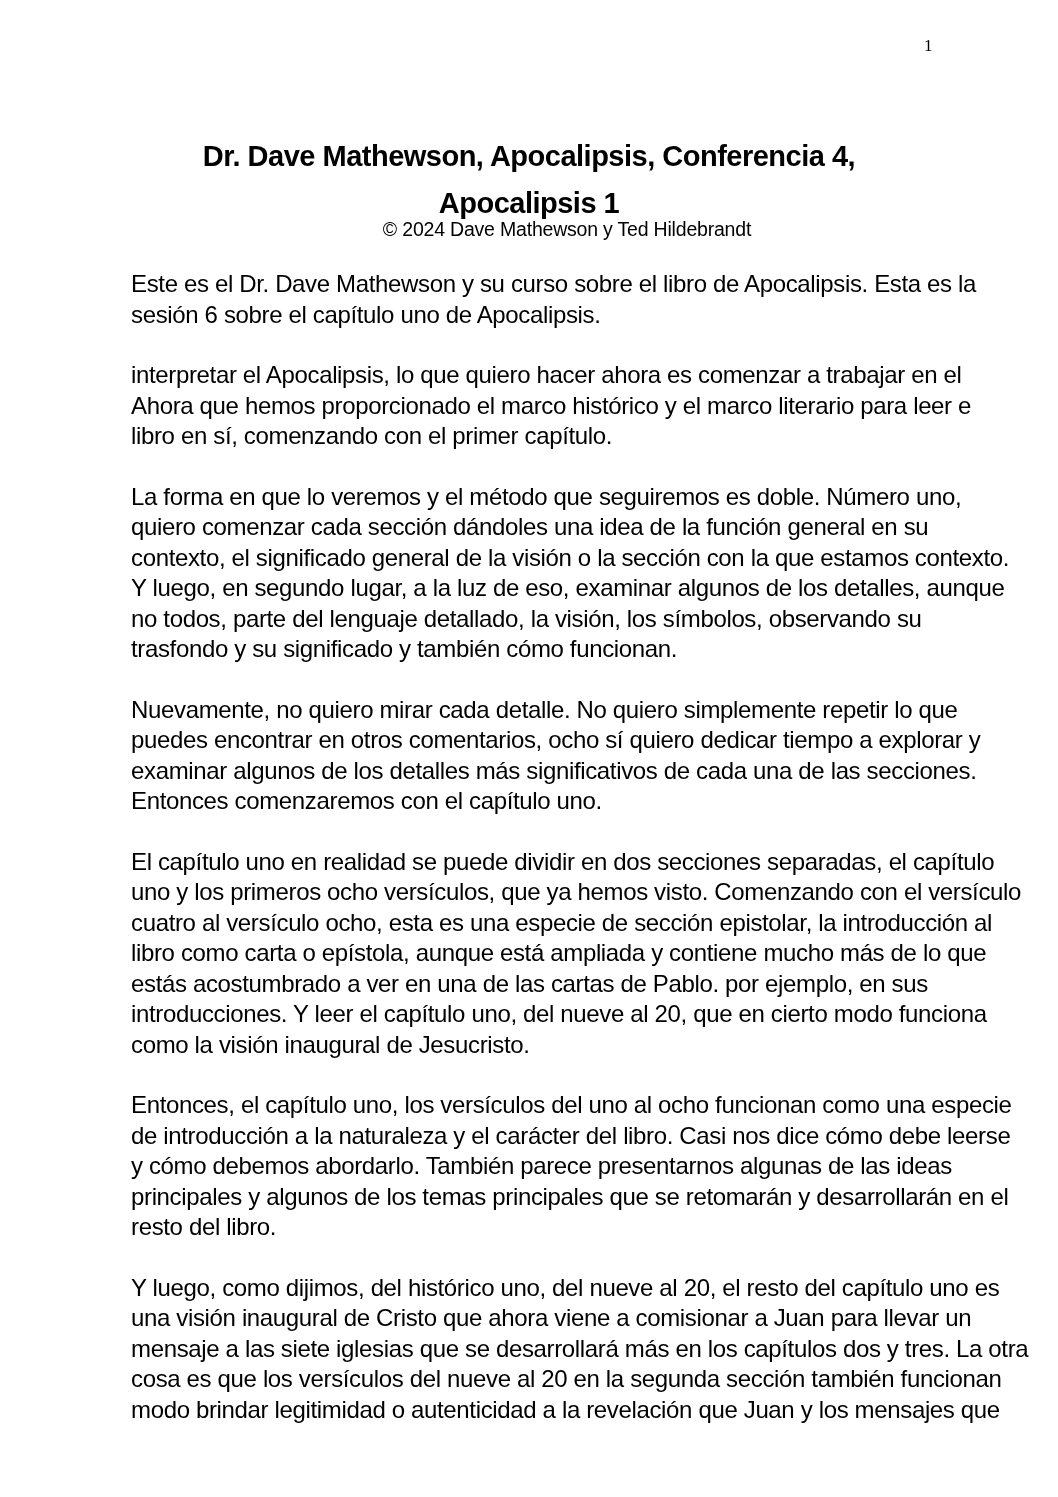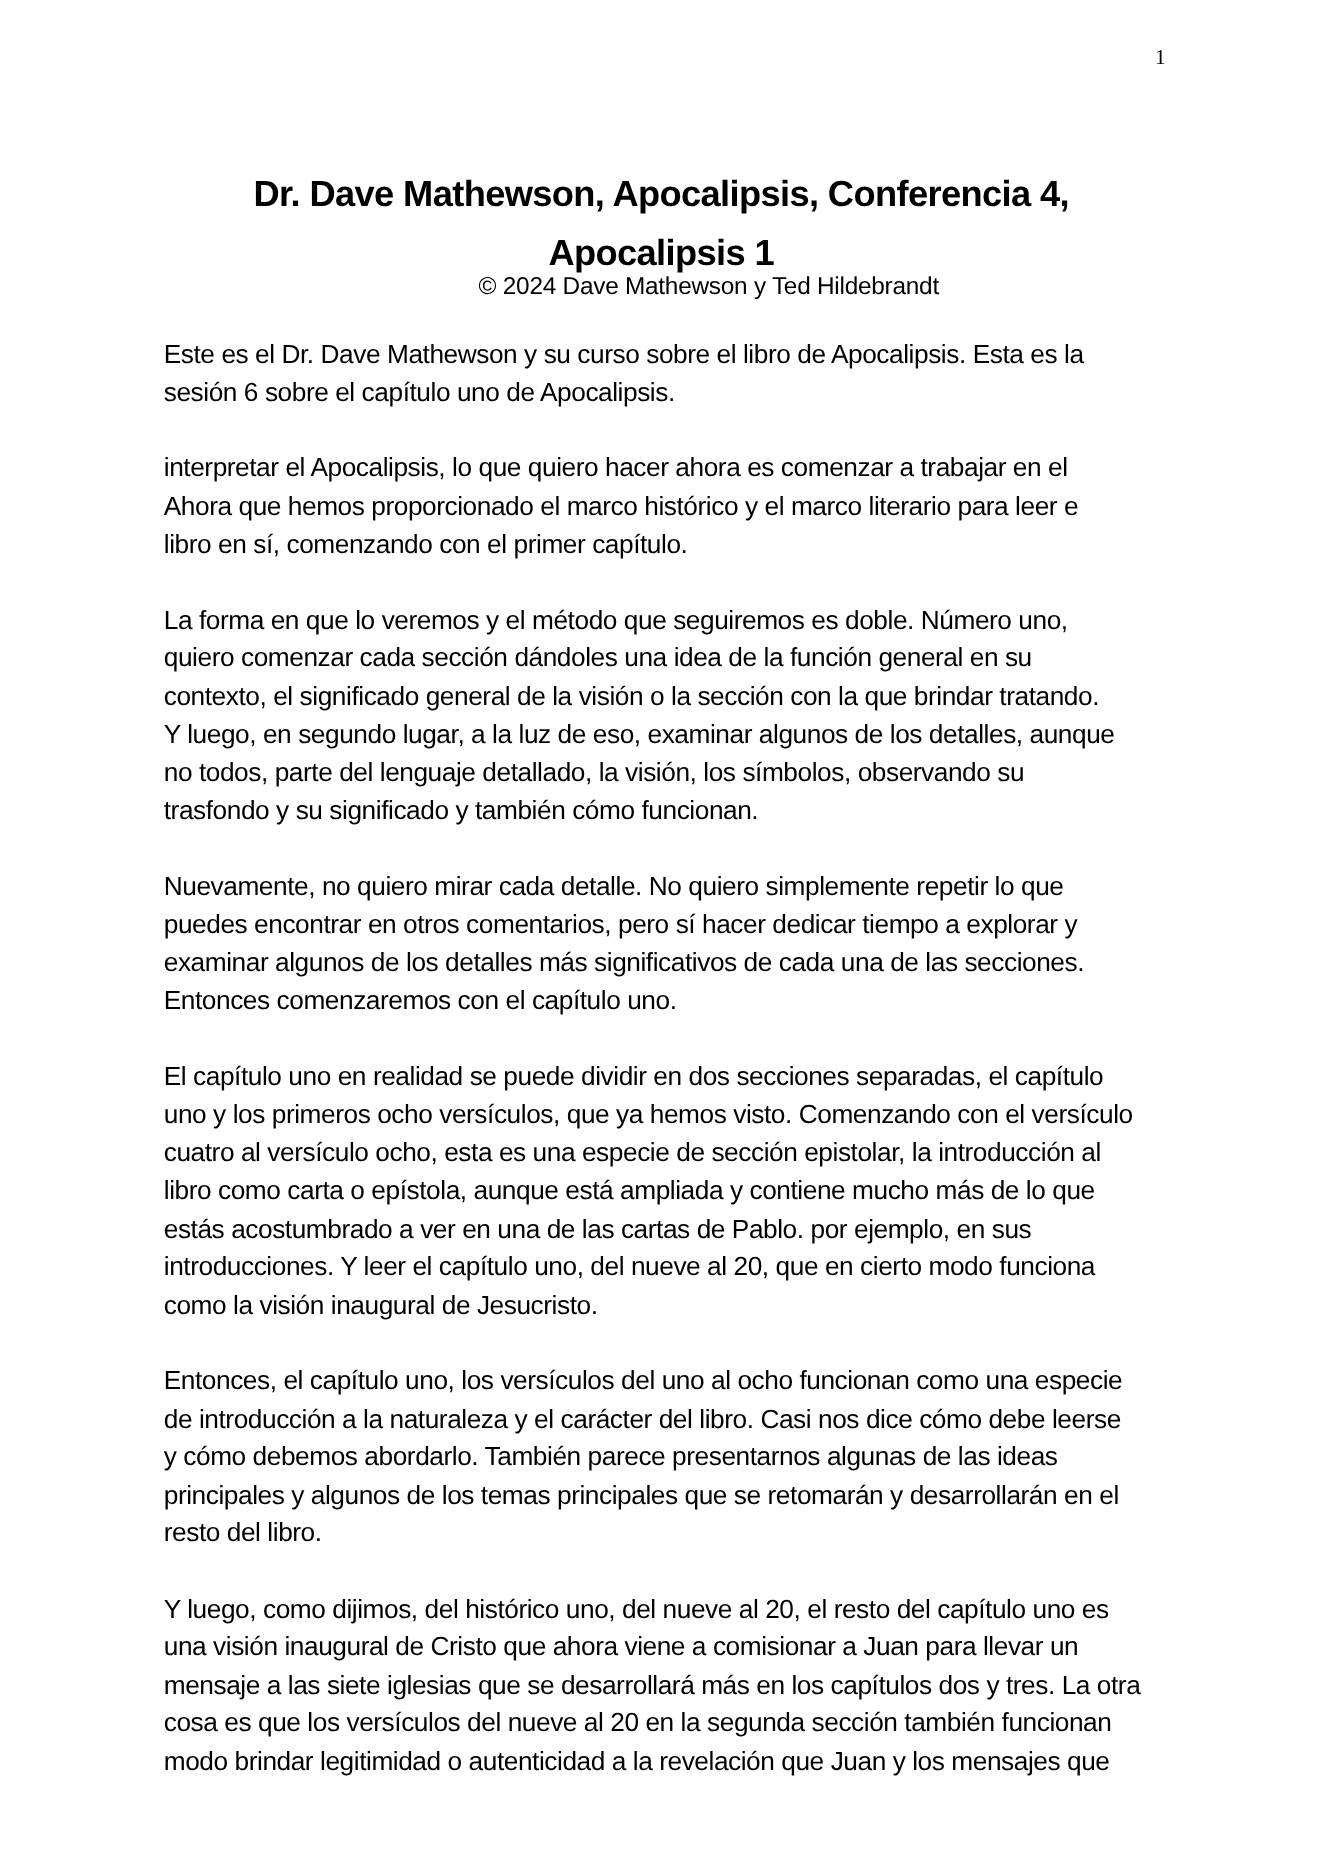--- a/index.html
+++ b/index.html
@@ -45,21 +45,21 @@
     margin-left: 38px;
   }
   .body {
     position: absolute;
     top: 269px;
     left: 131px;
     width: 830px;
   }
   .para {
     margin: 0 0 30px 0;
-    font-size: 21px;
+    font-size: 24px;
     line-height: 30.5px;
     letter-spacing: -0.35px;
   }
   .para .line {
     display: block;
     white-space: nowrap;
   }
 </style>
 </head>
 <body>
@@ -79,28 +79,28 @@
     <span class="line">sesión 6 sobre el capítulo uno de Apocalipsis.</span>
   </p>
   <p class="para">
     <span class="line">interpretar el Apocalipsis, lo que quiero hacer ahora es comenzar a trabajar en el</span>
     <span class="line">Ahora que hemos proporcionado el marco histórico y el marco literario para leer e</span>
     <span class="line">libro en sí, comenzando con el primer capítulo.</span>
   </p>
   <p class="para">
     <span class="line">La forma en que lo veremos y el método que seguiremos es doble. Número uno,</span>
     <span class="line">quiero comenzar cada sección dándoles una idea de la función general en su</span>
-    <span class="line">contexto, el significado general de la visión o la sección con la que brindar tratando.</span>
+    <span class="line">contexto, el significado general de la visión o la sección con la que estamos contexto.</span>
     <span class="line">Y luego, en segundo lugar, a la luz de eso, examinar algunos de los detalles, aunque</span>
     <span class="line">no todos, parte del lenguaje detallado, la visión, los símbolos, observando su</span>
     <span class="line">trasfondo y su significado y también cómo funcionan.</span>
   </p>
   <p class="para">
     <span class="line">Nuevamente, no quiero mirar cada detalle. No quiero simplemente repetir lo que</span>
-    <span class="line">puedes encontrar en otros comentarios, pero sí hacer dedicar tiempo a explorar y</span>
+    <span class="line">puedes encontrar en otros comentarios, ocho sí quiero dedicar tiempo a explorar y</span>
     <span class="line">examinar algunos de los detalles más significativos de cada una de las secciones.</span>
     <span class="line">Entonces comenzaremos con el capítulo uno.</span>
   </p>
   <p class="para">
     <span class="line">El capítulo uno en realidad se puede dividir en dos secciones separadas, el capítulo</span>
     <span class="line">uno y los primeros ocho versículos, que ya hemos visto. Comenzando con el versículo</span>
     <span class="line">cuatro al versículo ocho, esta es una especie de sección epistolar, la introducción al</span>
     <span class="line">libro como carta o epístola, aunque está ampliada y contiene mucho más de lo que</span>
     <span class="line">estás acostumbrado a ver en una de las cartas de Pablo. por ejemplo, en sus</span>
     <span class="line">introducciones. Y leer el capítulo uno, del nueve al 20, que en cierto modo funciona</span>

